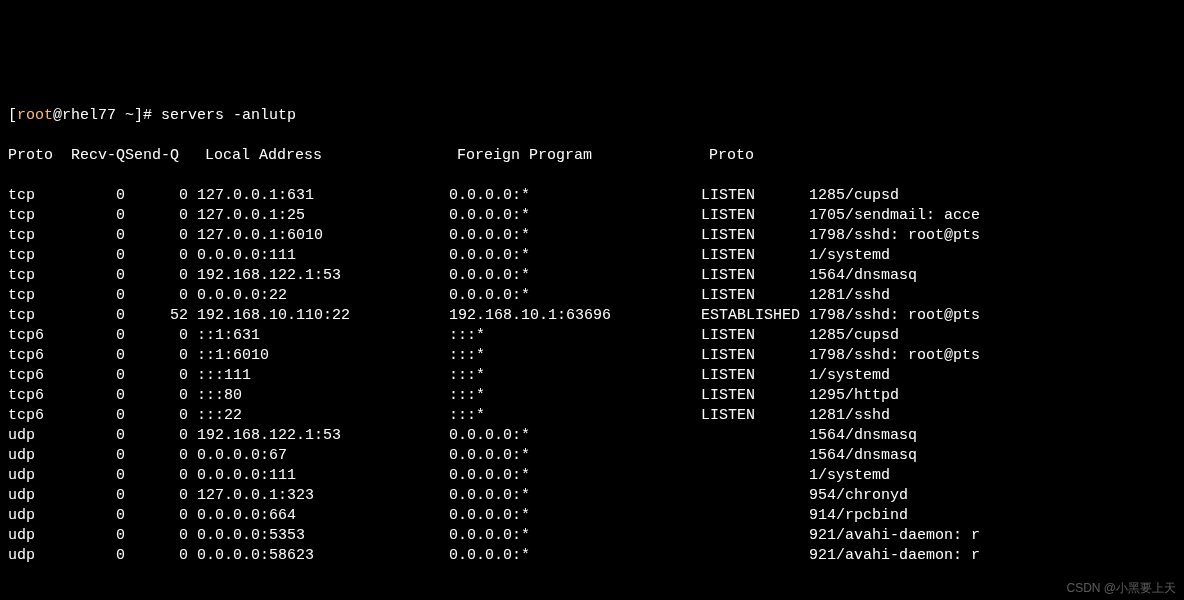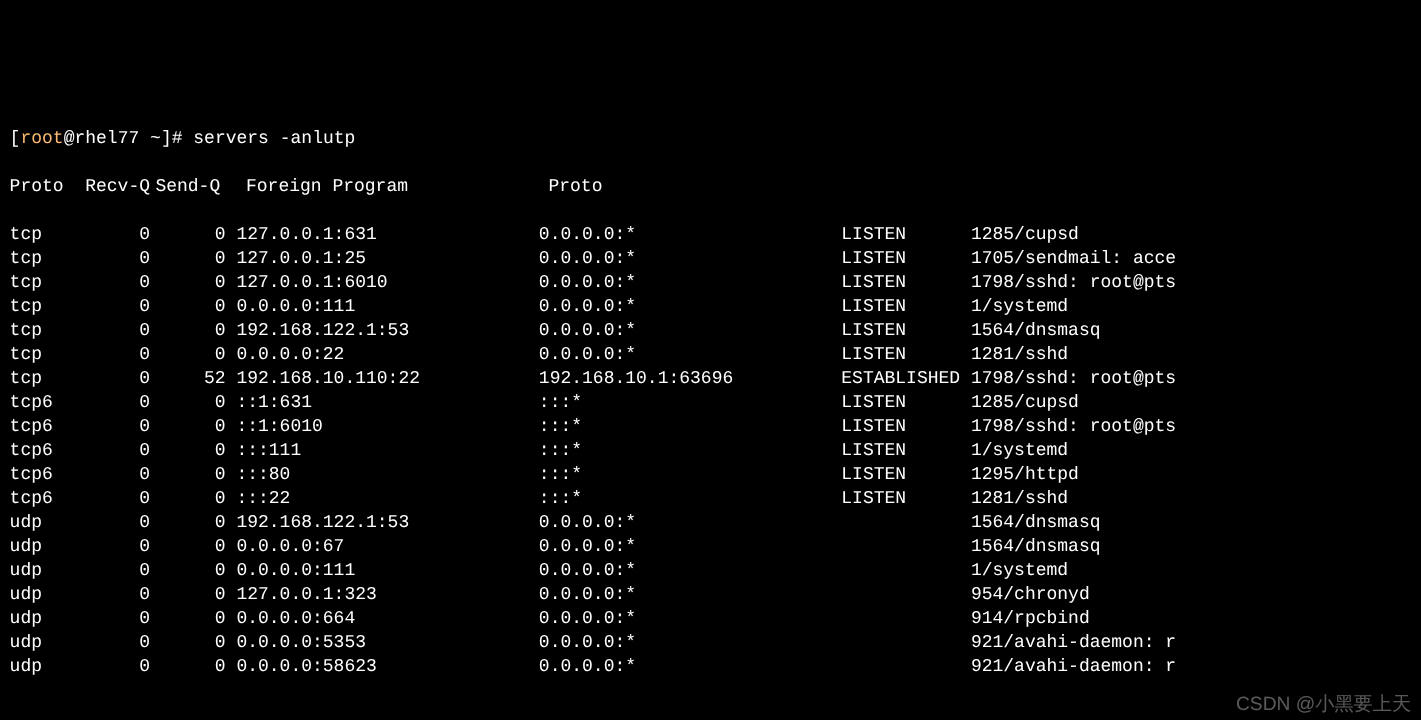--- a/index.html
+++ b/index.html
@@ -7,31 +7,31 @@
   .row{display:flex}
   .c-proto{width:6ch}
   .c-recvq{width:7ch;text-align:right;padding-right:1ch}
   .c-sendq{width:6ch;text-align:right;padding-right:1ch}
   .c-local{width:28ch}
   .c-foreign{width:28ch}
   .c-state{width:12ch}
   .c-pid{flex:1}
   .hdr .c-proto{width:6ch}
   .hdr .c-recvq{width:7ch;text-align:right;padding-right:0}
-  .hdr .c-sendq{width:7ch;text-align:center;padding-right:17px}
+  .hdr .c-sendq{width:7ch;text-align:left;padding-right:17px}
   .bracket{color:#fff}
   .user{color:#fdba74}
   .host{color:#fff}
-  .watermark{position:fixed;right:8px;bottom:2px;color:rgba(255,255,255,0.35);font-family:sans-serif;font-size:16px;}
+  .watermark{position:fixed;right:8px;bottom:2px;color:rgba(255,255,255,0.35);font-family:sans-serif;font-size:12px;}
 </style>
 </head>
 <body>
 
 
 <div class="terminal">
 <div><span class="bracket">[</span><span class="user">root</span><span>@</span><span class="host">rhel77</span><span> ~</span><span class="bracket">]#</span><span> servers -anlutp</span></div>
-<div class="row hdr"><span class="c-proto">Proto</span><span class="c-recvq">Recv-Q</span><span class="c-sendq">Send-Q</span><span class="c-foreign">Foreign Program</span><span class="c-state">Proto</span></div>
+<div class="row hdr"><span class="c-proto">Proto</span><span class="c-recvq">Recv-Q</span><span class="c-sendq">Send-Q</span><span class="c-local">Local Address</span><span class="c-foreign">Foreign Program</span><span class="c-state">Proto</span></div>
 <div id="rows"><div class="row"><span class="c-proto">tcp</span><span class="c-recvq">0</span><span class="c-sendq">0</span><span class="c-local">127.0.0.1:631</span><span class="c-foreign">0.0.0.0:*</span><span class="c-state">LISTEN</span><span class="c-pid">1285/cupsd</span></div><div class="row"><span class="c-proto">tcp</span><span class="c-recvq">0</span><span class="c-sendq">0</span><span class="c-local">127.0.0.1:25</span><span class="c-foreign">0.0.0.0:*</span><span class="c-state">LISTEN</span><span class="c-pid">1705/sendmail: acce</span></div><div class="row"><span class="c-proto">tcp</span><span class="c-recvq">0</span><span class="c-sendq">0</span><span class="c-local">127.0.0.1:6010</span><span class="c-foreign">0.0.0.0:*</span><span class="c-state">LISTEN</span><span class="c-pid">1798/sshd: root@pts</span></div><div class="row"><span class="c-proto">tcp</span><span class="c-recvq">0</span><span class="c-sendq">0</span><span class="c-local">0.0.0.0:111</span><span class="c-foreign">0.0.0.0:*</span><span class="c-state">LISTEN</span><span class="c-pid">1/systemd</span></div><div class="row"><span class="c-proto">tcp</span><span class="c-recvq">0</span><span class="c-sendq">0</span><span class="c-local">192.168.122.1:53</span><span class="c-foreign">0.0.0.0:*</span><span class="c-state">LISTEN</span><span class="c-pid">1564/dnsmasq</span></div><div class="row"><span class="c-proto">tcp</span><span class="c-recvq">0</span><span class="c-sendq">0</span><span class="c-local">0.0.0.0:22</span><span class="c-foreign">0.0.0.0:*</span><span class="c-state">LISTEN</span><span class="c-pid">1281/sshd</span></div><div class="row"><span class="c-proto">tcp</span><span class="c-recvq">0</span><span class="c-sendq">52</span><span class="c-local">192.168.10.110:22</span><span class="c-foreign">192.168.10.1:63696</span><span class="c-state">ESTABLISHED</span><span class="c-pid">1798/sshd: root@pts</span></div><div class="row"><span class="c-proto">tcp6</span><span class="c-recvq">0</span><span class="c-sendq">0</span><span class="c-local">::1:631</span><span class="c-foreign">:::*</span><span class="c-state">LISTEN</span><span class="c-pid">1285/cupsd</span></div><div class="row"><span class="c-proto">tcp6</span><span class="c-recvq">0</span><span class="c-sendq">0</span><span class="c-local">::1:6010</span><span class="c-foreign">:::*</span><span class="c-state">LISTEN</span><span class="c-pid">1798/sshd: root@pts</span></div><div class="row"><span class="c-proto">tcp6</span><span class="c-recvq">0</span><span class="c-sendq">0</span><span class="c-local">:::111</span><span class="c-foreign">:::*</span><span class="c-state">LISTEN</span><span class="c-pid">1/systemd</span></div><div class="row"><span class="c-proto">tcp6</span><span class="c-recvq">0</span><span class="c-sendq">0</span><span class="c-local">:::80</span><span class="c-foreign">:::*</span><span class="c-state">LISTEN</span><span class="c-pid">1295/httpd</span></div><div class="row"><span class="c-proto">tcp6</span><span class="c-recvq">0</span><span class="c-sendq">0</span><span class="c-local">:::22</span><span class="c-foreign">:::*</span><span class="c-state">LISTEN</span><span class="c-pid">1281/sshd</span></div><div class="row"><span class="c-proto">udp</span><span class="c-recvq">0</span><span class="c-sendq">0</span><span class="c-local">192.168.122.1:53</span><span class="c-foreign">0.0.0.0:*</span><span class="c-state"></span><span class="c-pid">1564/dnsmasq</span></div><div class="row"><span class="c-proto">udp</span><span class="c-recvq">0</span><span class="c-sendq">0</span><span class="c-local">0.0.0.0:67</span><span class="c-foreign">0.0.0.0:*</span><span class="c-state"></span><span class="c-pid">1564/dnsmasq</span></div><div class="row"><span class="c-proto">udp</span><span class="c-recvq">0</span><span class="c-sendq">0</span><span class="c-local">0.0.0.0:111</span><span class="c-foreign">0.0.0.0:*</span><span class="c-state"></span><span class="c-pid">1/systemd</span></div><div class="row"><span class="c-proto">udp</span><span class="c-recvq">0</span><span class="c-sendq">0</span><span class="c-local">127.0.0.1:323</span><span class="c-foreign">0.0.0.0:*</span><span class="c-state"></span><span class="c-pid">954/chronyd</span></div><div class="row"><span class="c-proto">udp</span><span class="c-recvq">0</span><span class="c-sendq">0</span><span class="c-local">0.0.0.0:664</span><span class="c-foreign">0.0.0.0:*</span><span class="c-state"></span><span class="c-pid">914/rpcbind</span></div><div class="row"><span class="c-proto">udp</span><span class="c-recvq">0</span><span class="c-sendq">0</span><span class="c-local">0.0.0.0:5353</span><span class="c-foreign">0.0.0.0:*</span><span class="c-state"></span><span class="c-pid">921/avahi-daemon: r</span></div><div class="row"><span class="c-proto">udp</span><span class="c-recvq">0</span><span class="c-sendq">0</span><span class="c-local">0.0.0.0:58623</span><span class="c-foreign">0.0.0.0:*</span><span class="c-state"></span><span class="c-pid">921/avahi-daemon: r</span></div></div>
 
 </div>
 <div class="watermark">CSDN @小黑要上天</div>
 
 
 
 </body></html>

